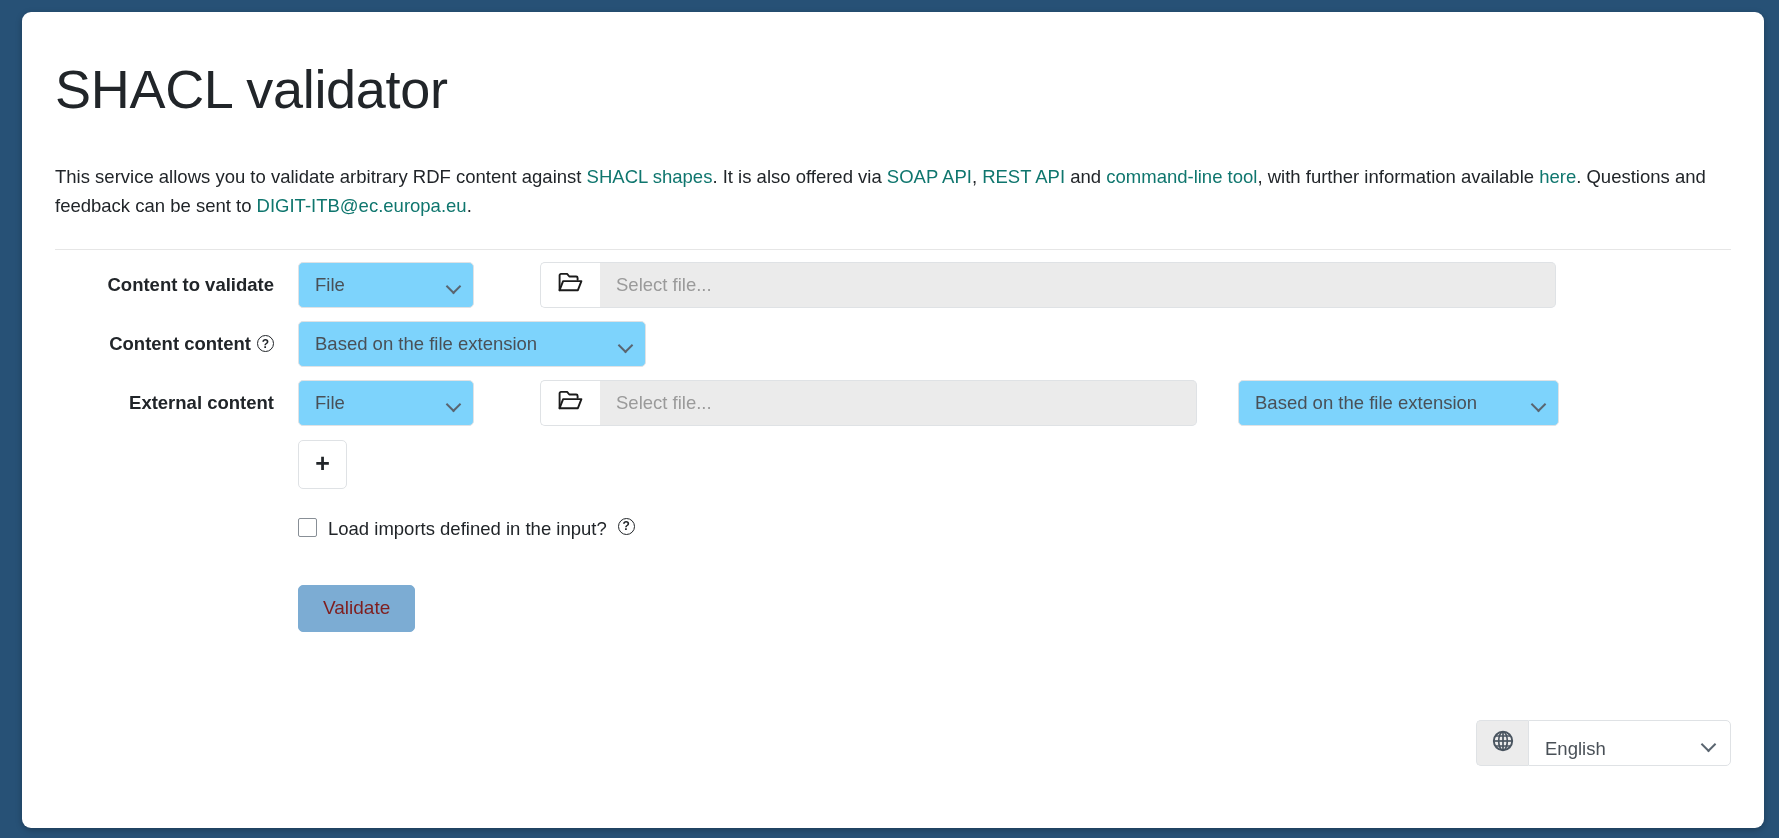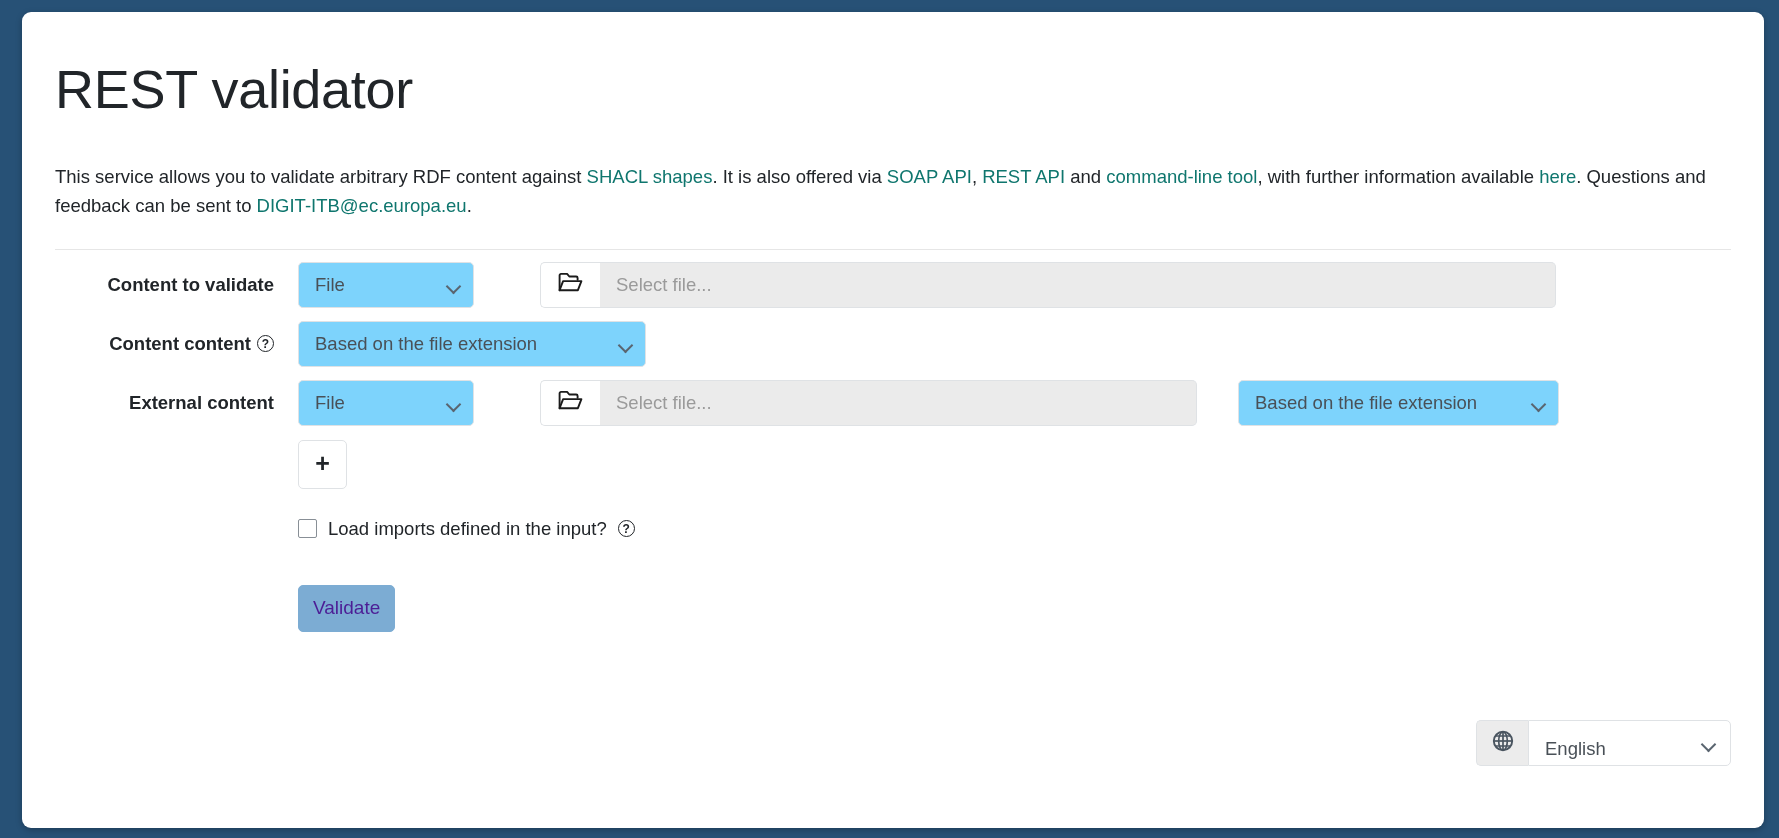--- a/index.html
+++ b/index.html
@@ -200,21 +200,20 @@
 
   
   .row-check {
     display: flex;
     align-items: center;
     height: 40px;
     margin-bottom: 16px;
   }
   .check-wrap {
     display: flex;
-    align-items: center;
     gap: 11px;
     font-size: 18.5px;
     color: #212529;
   }
   .checkbox {
     width: 19px; height: 19px;
     border: 1.6px solid #888f96;
     border-radius: 2px;
     background: #fff;
     flex: 0 0 19px;
@@ -222,25 +221,25 @@
   }
 
   
   .row-validate {
     display: flex;
     align-items: center;
     height: 56px;
   }
   .validate-btn {
     background: #7cacd3;
-    color: #4c1d95;
+    color: #7f1d1d;
     border: 1px solid #7cacd3;
     border-radius: 5px;
     font-size: 19px;
-    padding: 11px 14px;
+    padding: 11px 24px;
     cursor: pointer;
     font-family: "Liberation Sans", sans-serif;
     line-height: 1.2;
     margin-top: 32px;
   }
 
   
   .lang-wrap {
     position: absolute;
     right: 33px;
@@ -285,21 +284,21 @@
     border-bottom: 2px solid #5a6570;
     transform: rotate(45deg);
   }
 </style>
 </head>
 <body>
 
 <div class="page-card">
   <div class="card-inner">
 
-    <h1 class="page-title">REST validator</h1>
+    <h1 class="page-title">SHACL validator</h1>
 
     <p class="intro"><span>This service allows you to validate arbitrary RDF content against </span><a href="#">SHACL shapes</a><span>. It is also offered via </span><a href="#">SOAP API</a><span>, </span><a href="#">REST API</a><span> and </span><a href="#">command-line tool</a><span>, with further information available </span><a href="#">here</a><span>. Questions and feedback can be sent to </span><a href="#">DIGIT-ITB@ec.europa.eu</a><span>.</span></p>
 
     <hr class="divider">
 
     <div class="form">
 
       <div class="form-row">
         <div class="form-label">
           <span>Content to validate</span>

